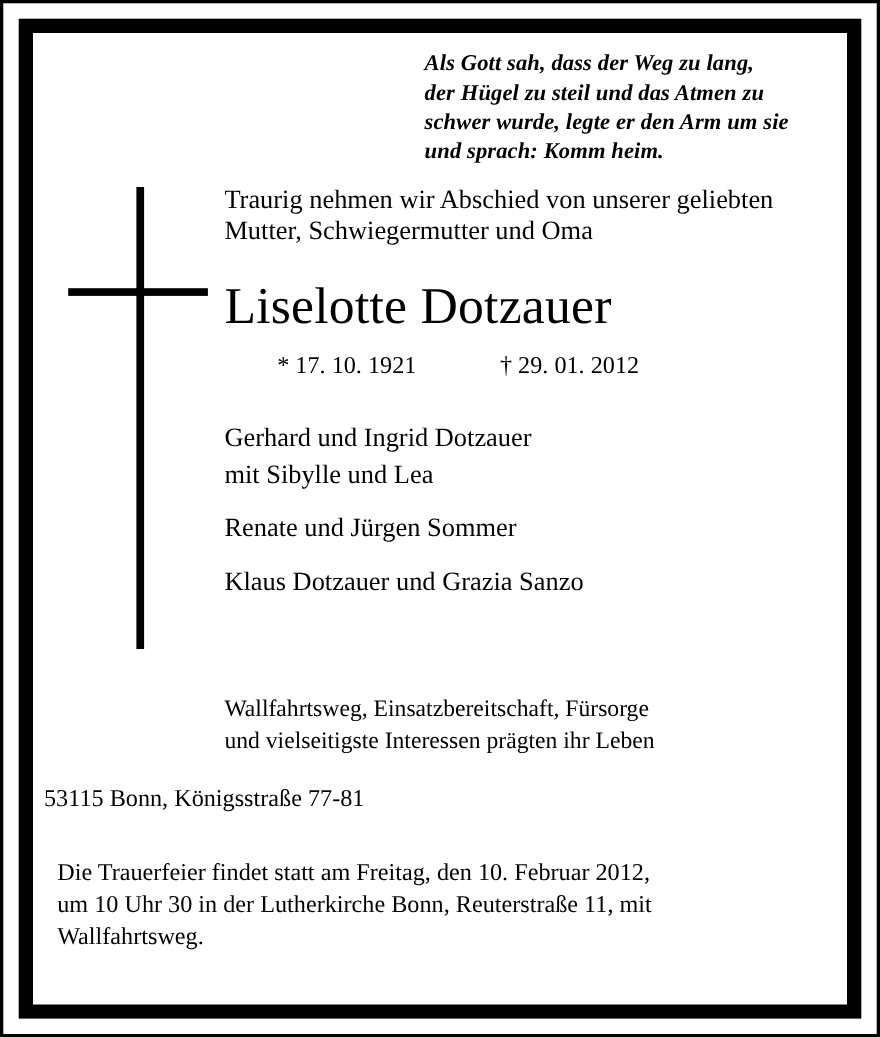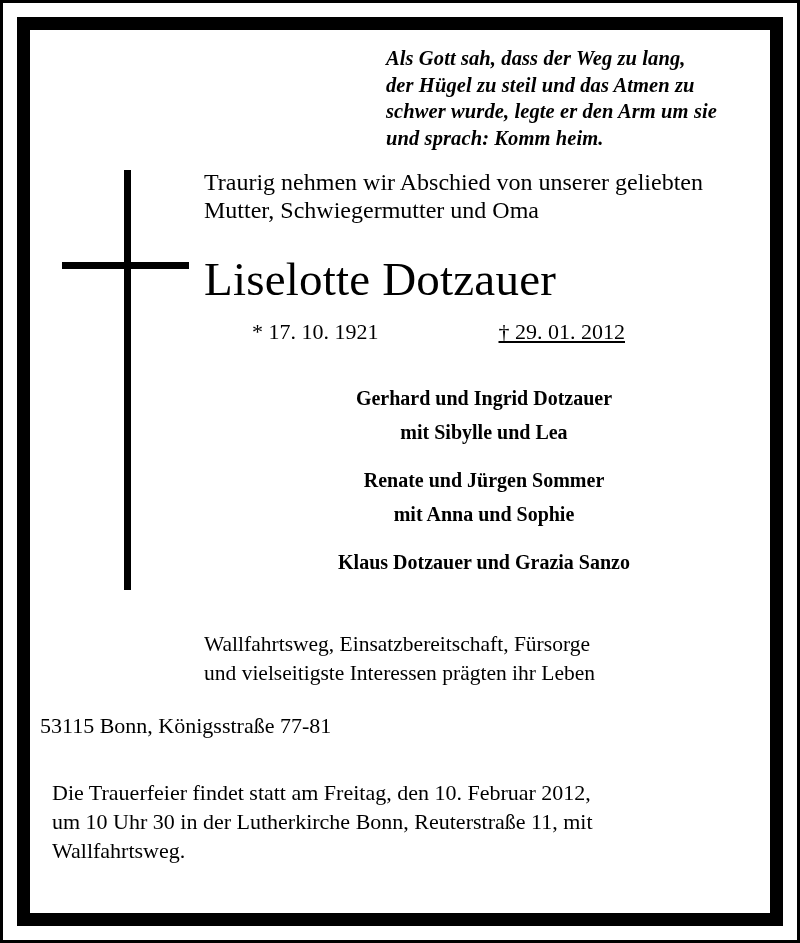--- a/index.html
+++ b/index.html
@@ -110,31 +110,30 @@
   .dates {
     position: absolute;
     left: 222px;
     top: 288px;
     width: 420px;
     font-size: 22px;
     line-height: 28px;
     white-space: nowrap;
   }
   .dates .birth { display: inline-block; }
-  .dates .death { display: inline-block; margin-left: 120px; text-decoration: underline; }
+  .dates .death { display: inline-block; margin-left: 76px; }
 
   .family {
     position: absolute;
     left: 174px;
     top: 352px;
     width: 560px;
-    font-weight: bold;
-    font-size: 20px;
+    font-weight: normal;
+    font-size: 24px;
     line-height: 33.5px;
-    text-align: center;
   }
   .family .group { display: block; margin-bottom: 15px; }
   .family .group:last-child { margin-bottom: 0; }
   .family .line { display: block; white-space: nowrap; }
 
   .tribute {
     position: absolute;
     left: 174px;
     top: 600px;
     width: 560px;
@@ -193,21 +192,20 @@
         <span class="birth">* 17. 10. 1921</span><span class="death">† 29. 01. 2012</span>
       </div>
 
       <div class="family">
         <span class="group">
           <span class="line">Gerhard und Ingrid Dotzauer</span>
           <span class="line">mit Sibylle und Lea</span>
         </span>
         <span class="group">
           <span class="line">Renate und Jürgen Sommer</span>
-          <span class="line">mit Anna und Sophie</span>
         </span>
         <span class="group">
           <span class="line">Klaus Dotzauer und Grazia Sanzo</span>
         </span>
       </div>
 
       <div class="tribute">
         <span class="line">Wallfahrtsweg, Einsatzbereitschaft, Fürsorge</span>
         <span class="line">und vielseitigste Interessen prägten ihr Leben</span>
       </div>

